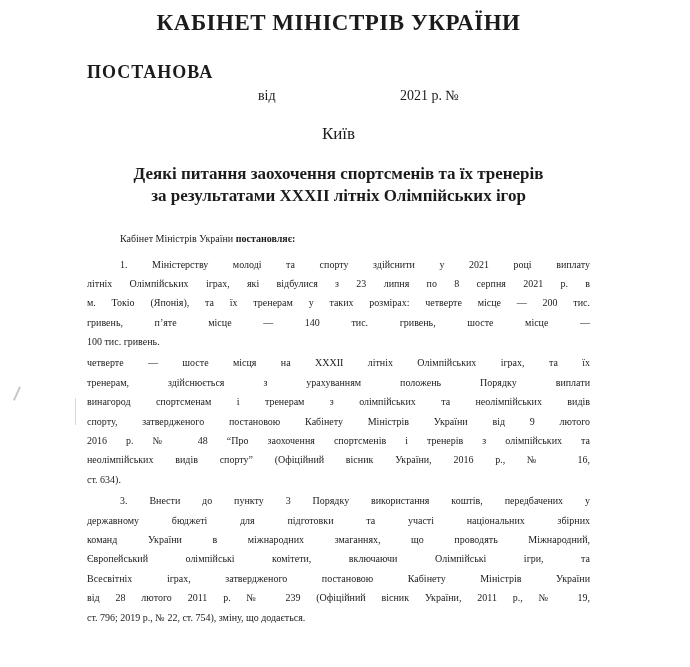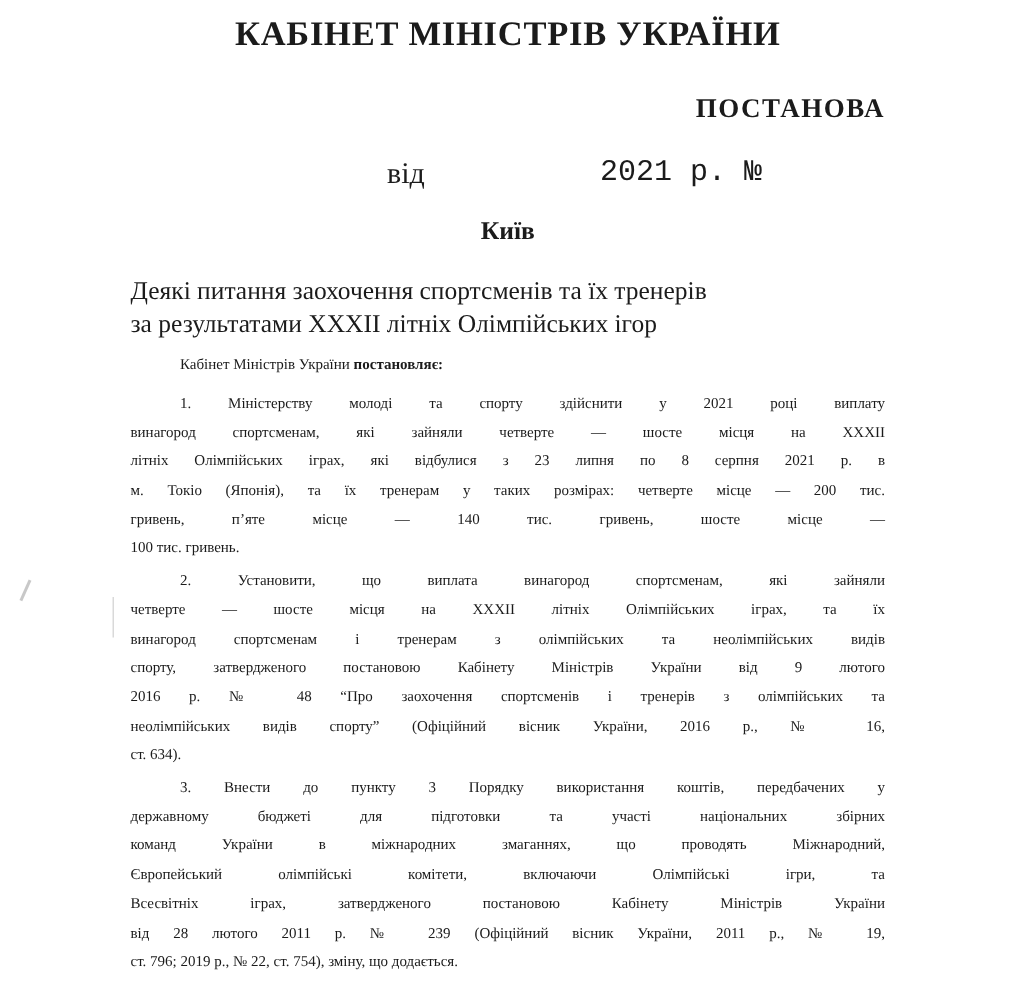--- a/index.html
+++ b/index.html
@@ -19,45 +19,45 @@
     line-height: 26px;
     font-weight: bold;
     text-align: center;
     letter-spacing: 0.5px;
     margin-bottom: 26px;
   }
   .doc-type {
     font-size: 18px;
     line-height: 20px;
     font-weight: bold;
-    text-align: right;
+    text-align: left;
     letter-spacing: 1px;
-    margin-bottom: 24px;
+    margin-bottom: 4px;
   }
   .date-row {
     position: relative;
     height: 20px;
-    font-size: 20px;
+    font-size: 14px;
     line-height: 20px;
     margin-bottom: 18px;
   }
   .date-label { position: absolute; left: 171px; top: 0; }
-  .date-value { position: absolute; left: 313px; top: 0; font-family: Liberation Mono, monospace; }
+  .date-value { position: absolute; left: 313px; top: 0; }
   .city {
     font-size: 17px;
     line-height: 20px;
     text-align: center;
     margin-bottom: 19px;
-    font-weight: bold;
   }
   .doc-title {
     font-size: 17px;
     line-height: 22px;
-    font-weight: normal;
-    margin-bottom: 7px;
+    font-weight: bold;
+    text-align: center;
+    margin-bottom: 22px;
   }
   .preamble {
     font-size: 16px;
     line-height: 19.5px;
     padding-left: 33px;
     margin-bottom: 6px;
   }
   .preamble .verb { font-weight: bold; }
   .body-text { font-size: 10px; }
   .paragraph { margin-bottom: 2px; }
@@ -107,29 +107,28 @@
     <div>за результатами XXXII літніх Олімпійських ігор</div>
   </div>
 
   <div class="preamble body-text">
     <span class="lead">Кабінет Міністрів України </span><span class="verb">постановляє:</span>
   </div>
 
   <div class="body-text">
       <div class="paragraph">
         <div class="line first">1. Міністерству молоді та спорту здійснити у 2021 році виплату</div>
-        <div class="line">винагород спортсменам, які зайняли четверте — шосте місця на XXXII</div>
         <div class="line">літніх Олімпійських іграх, які відбулися з 23 липня по 8 серпня 2021 р. в</div>
         <div class="line">м. Токіо (Японія), та їх тренерам у таких розмірах: четверте місце — 200 тис.</div>
         <div class="line">гривень, п’яте місце — 140 тис. гривень, шосте місце —</div>
         <div class="line last">100 тис. гривень.</div>
       </div>
       <div class="paragraph">
-        <div class="line first">2. Установити, що виплата винагород спортсменам, які зайняли</div>
         <div class="line">четверте — шосте місця на XXXII літніх Олімпійських іграх, та їх</div>
+        <div class="line">тренерам, здійснюється з урахуванням положень Порядку виплати</div>
         <div class="line">винагород спортсменам і тренерам з олімпійських та неолімпійських видів</div>
         <div class="line">спорту, затвердженого постановою Кабінету Міністрів України від 9 лютого</div>
         <div class="line">2016 р. № 48 “Про заохочення спортсменів і тренерів з олімпійських та</div>
         <div class="line">неолімпійських видів спорту” (Офіційний вісник України, 2016 р., № 16,</div>
         <div class="line last">ст. 634).</div>
       </div>
       <div class="paragraph">
         <div class="line first">3. Внести до пункту 3 Порядку використання коштів, передбачених у</div>
         <div class="line">державному бюджеті для підготовки та участі національних збірних</div>
         <div class="line">команд України в міжнародних змаганнях, що проводять Міжнародний,</div>

